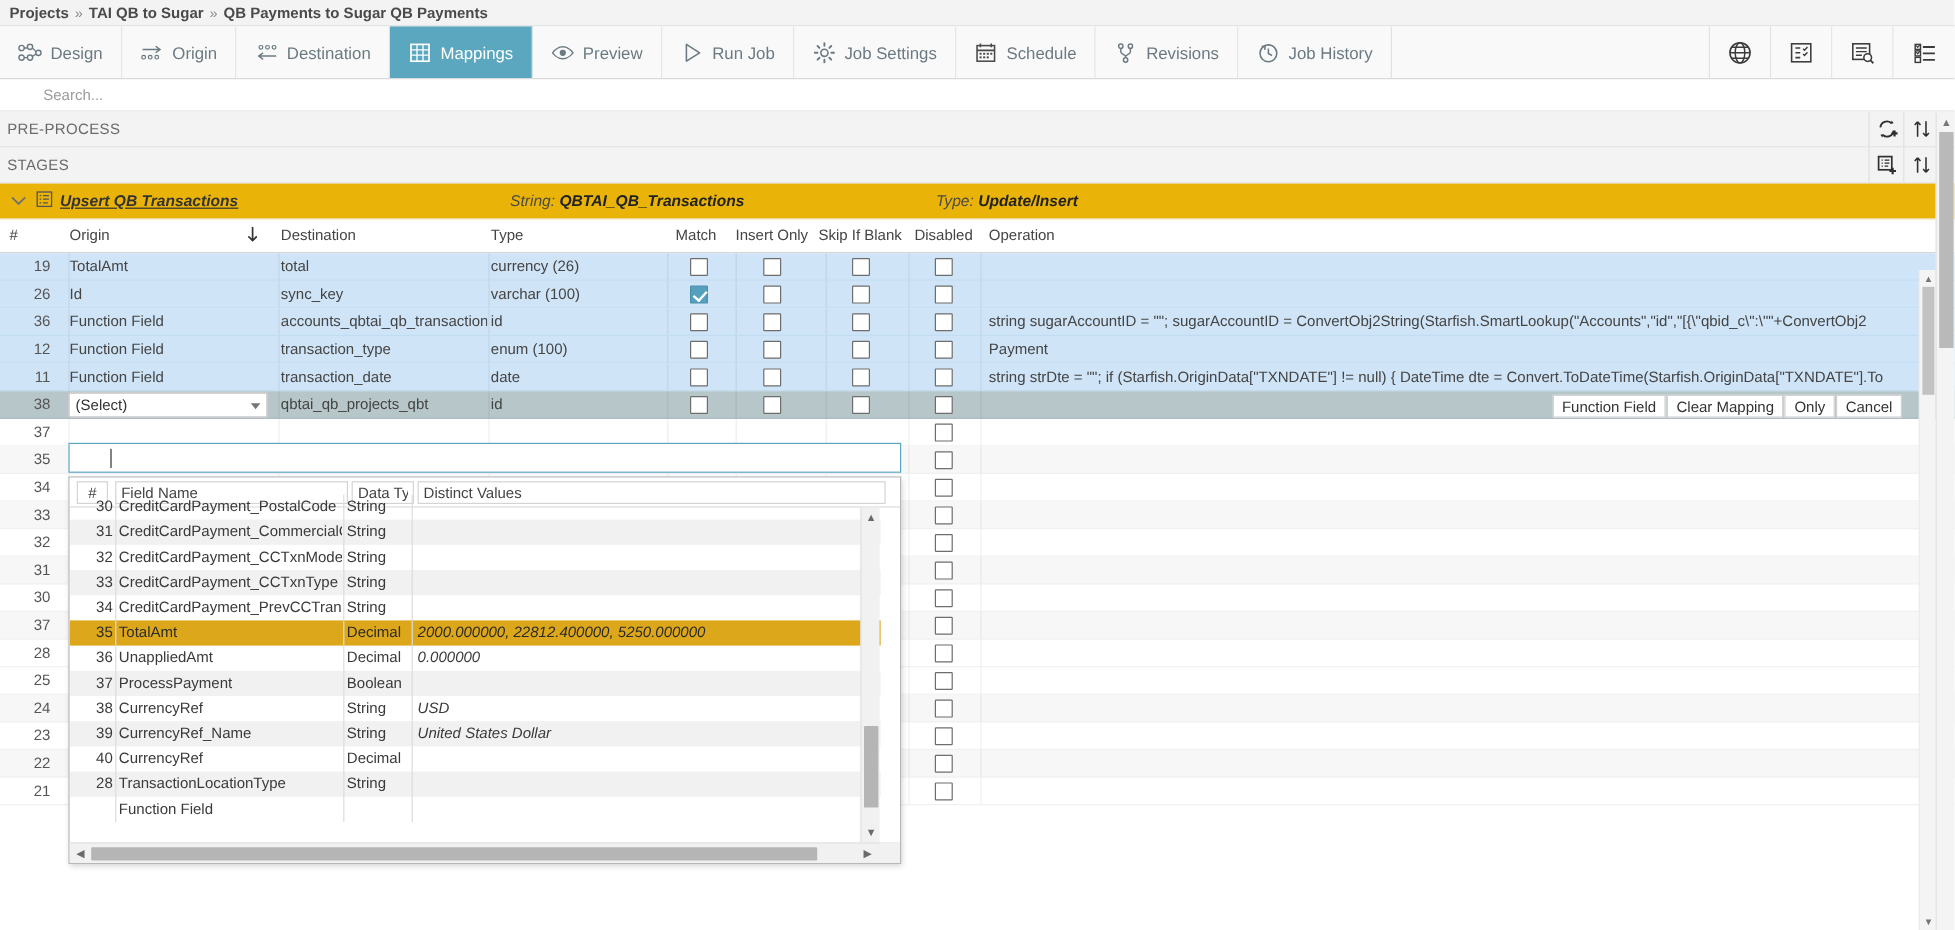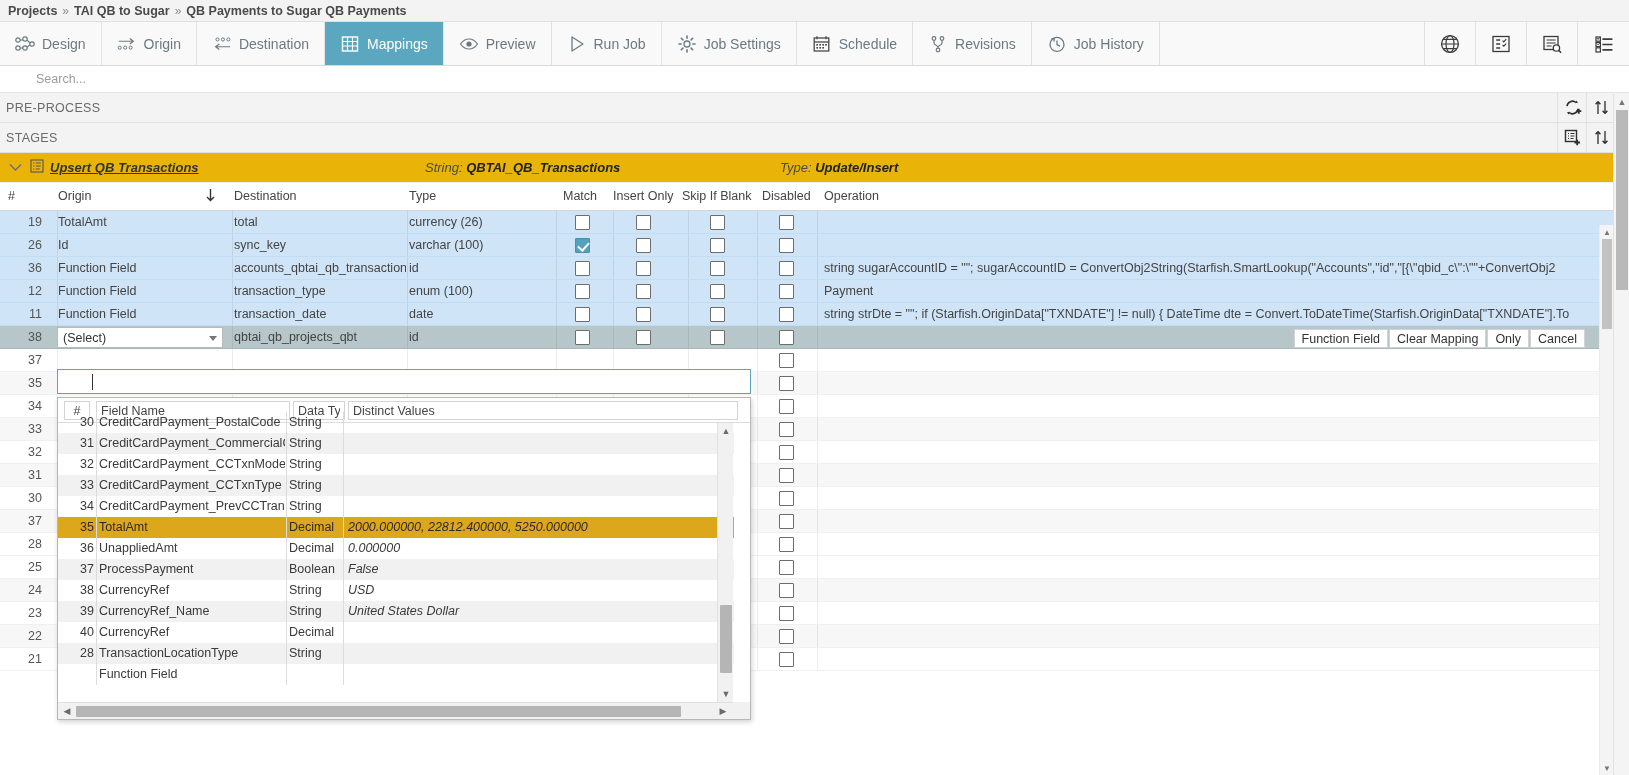--- a/index.html
+++ b/index.html
@@ -945,21 +945,20 @@
           <div class="ac-type">Decimal</div>
           <div class="ac-val">0.000000</div>
         </div>
         <div class="acrow alt">
           <div class="acvsep" style="left: 38px;"></div>
           <div class="acvsep" style="left: 228px;"></div>
           <div class="acvsep" style="left: 285px;"></div>
           <div class="ac-num">37</div>
           <div class="ac-name">ProcessPayment</div>
           <div class="ac-type">Boolean</div>
-          <div class="ac-val">False</div>
         </div>
         <div class="acrow">
           <div class="acvsep" style="left: 38px;"></div>
           <div class="acvsep" style="left: 228px;"></div>
           <div class="acvsep" style="left: 285px;"></div>
           <div class="ac-num">38</div>
           <div class="ac-name">CurrencyRef</div>
           <div class="ac-type">String</div>
           <div class="ac-val">USD</div>
         </div>

